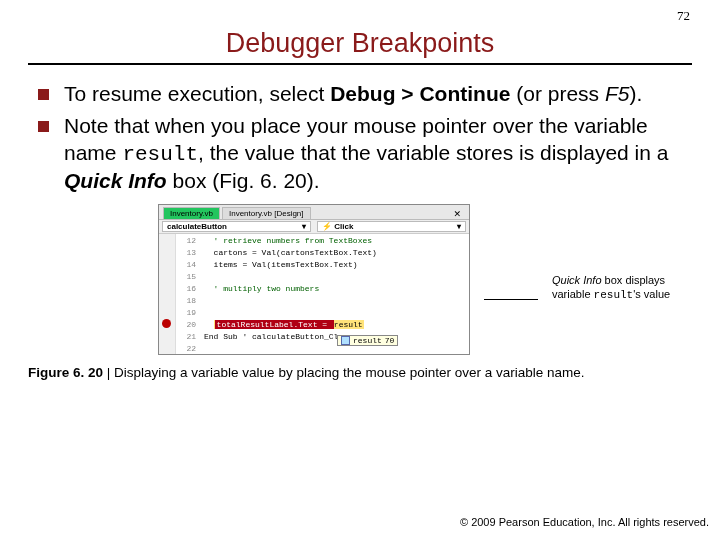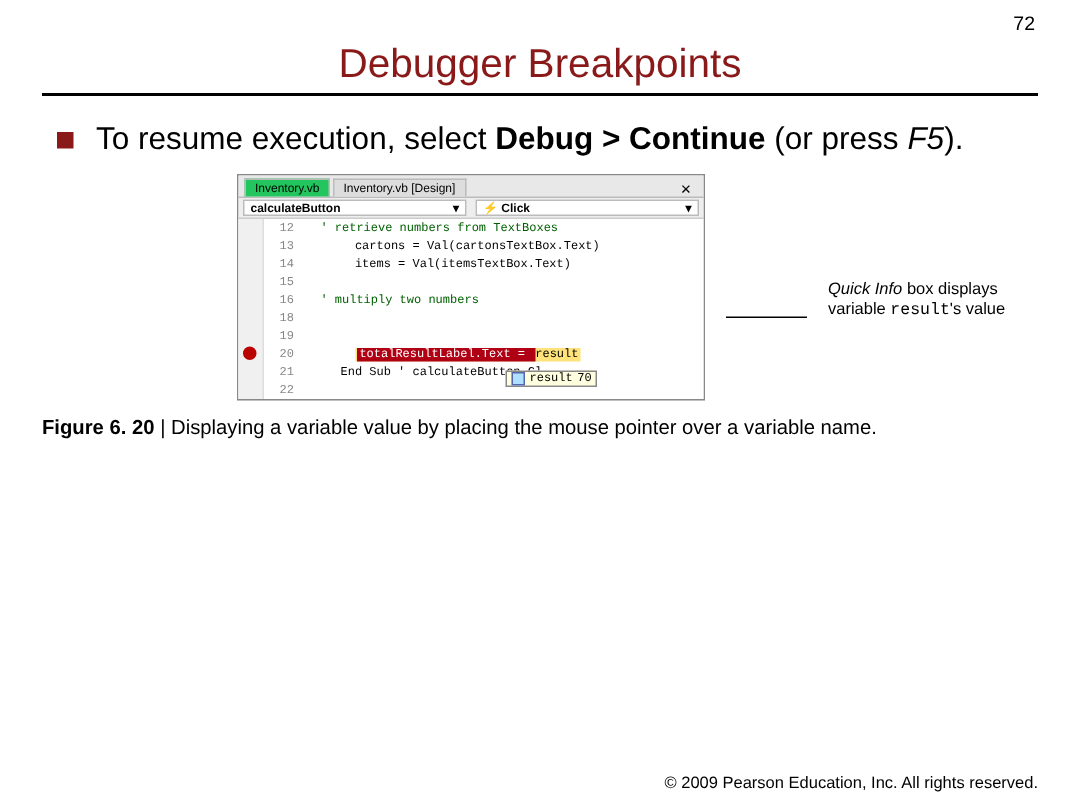--- a/index.html
+++ b/index.html
@@ -14,20 +14,21 @@
     overflow: hidden;
   }
   .page {
     padding: 8px 28px 0 28px;
   }
   .page-num {
     text-align: right;
     font-size: 13px;
     margin-bottom: 4px;
     padding-right: 2px;
+    font-family: Liberation Serif, serif;
   }
   .title {
     color: #8a1a1a;
     font-size: 27px;
     text-align: center;
     margin: 0 0 4px 0;
     font-weight: normal;
   }
   .hr {
     border: none;
@@ -102,21 +103,21 @@
   .gutter {
     width: 16px;
     background: #f0f0f0;
     border-right: 1px solid #ddd;
     position: relative;
     height: 100%;
   }
   .gutter .dot { position:absolute; left:3px; top:1px; width:9px; height:9px; background:#b00; border-radius:50%; }
   .lnum { width: 20px; text-align:right; color:#888; padding-right:4px; }
   .code { flex:1; white-space: pre; color:#006000; padding-left:4px; }
-  .code.black { color:#000;margin-left:23px; }
+  .code.black { color:#000; }
   .hl-red { background:#b00014; color:#fff; padding:0 2px; }
   .hl-yel { background:#ffe37a; padding:0 1px; }
   .quickinfo {
     position: absolute;
     background:#ffffe0;
     border:1px solid #888;
     font-size:8px;
     padding:0 3px;
     color:#000;
     display:flex; align-items:center; gap:3px;
@@ -131,37 +132,40 @@
     margin-top: 18px;
   }
   .callout .mono { font-family: "Courier New", monospace; font-size: 11px;}
   .fig-caption {
     font-size: 13.5px;
     margin-top: 10px;
   }
   .footer {
     position: absolute;
     bottom: 12px;
-    right: 28px;
+    right: 11px;
     font-size: 11px;
   }
   .sym { font-family: Arial, sans-serif; }
 </style>
 </head>
 <body>
 
 <div class="page">
   <div class="page-num">72</div>
 
   <h1 class="title">Debugger Breakpoints</h1>
   <hr class="hr">
 
   <ul class="bullets">
     <li>
       <span>To resume execution, select </span><b>Debug &gt; Continue</b><span> (or press </span><i>F5</i><span>).</span>
+    </li>
+    <li>
+      <span>Note that when you place your mouse pointer over the variable name </span><span class="mono">result</span><span>, the value that the variable stores is displayed in a </span><b><i>Quick Info</i></b><span> box (Fig. 6. 20).</span>
     </li>
   </ul>
 
   <div class="figure-row">
     <div class="ide" style="position:relative;">
       <div class="ide-tabs">
         <div class="ide-tab">Inventory.vb</div>
         <div class="ide-tab inactive">Inventory.vb [Design]</div>
         <div class="x">✕</div>
       </div>

